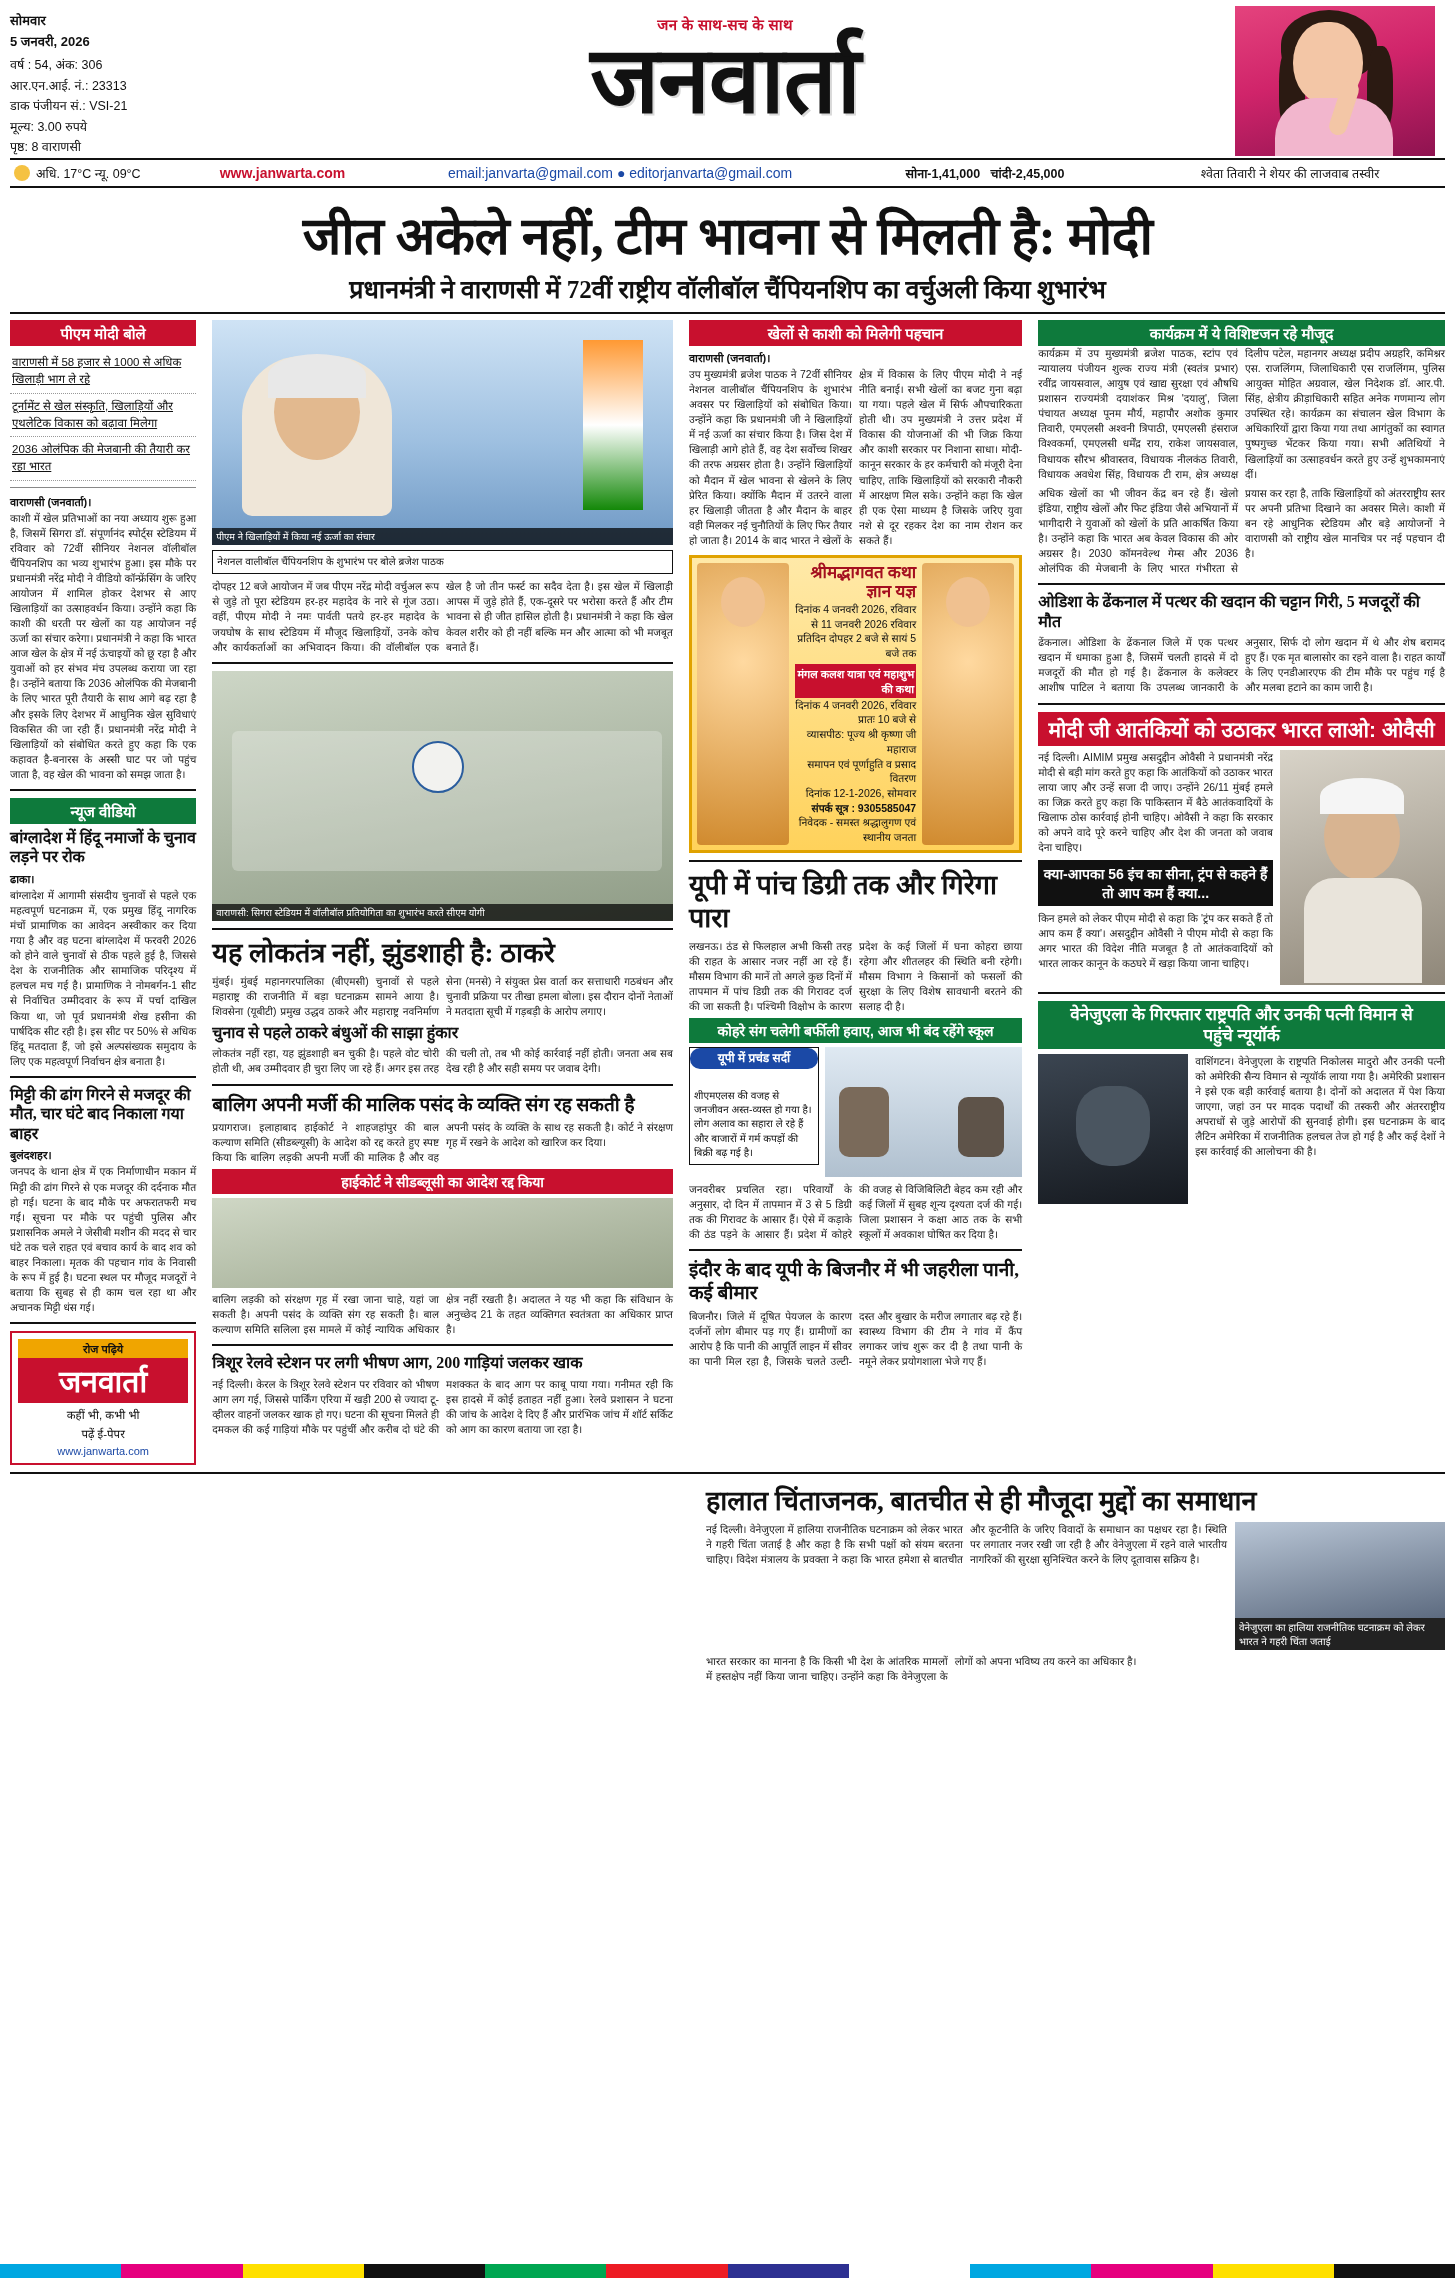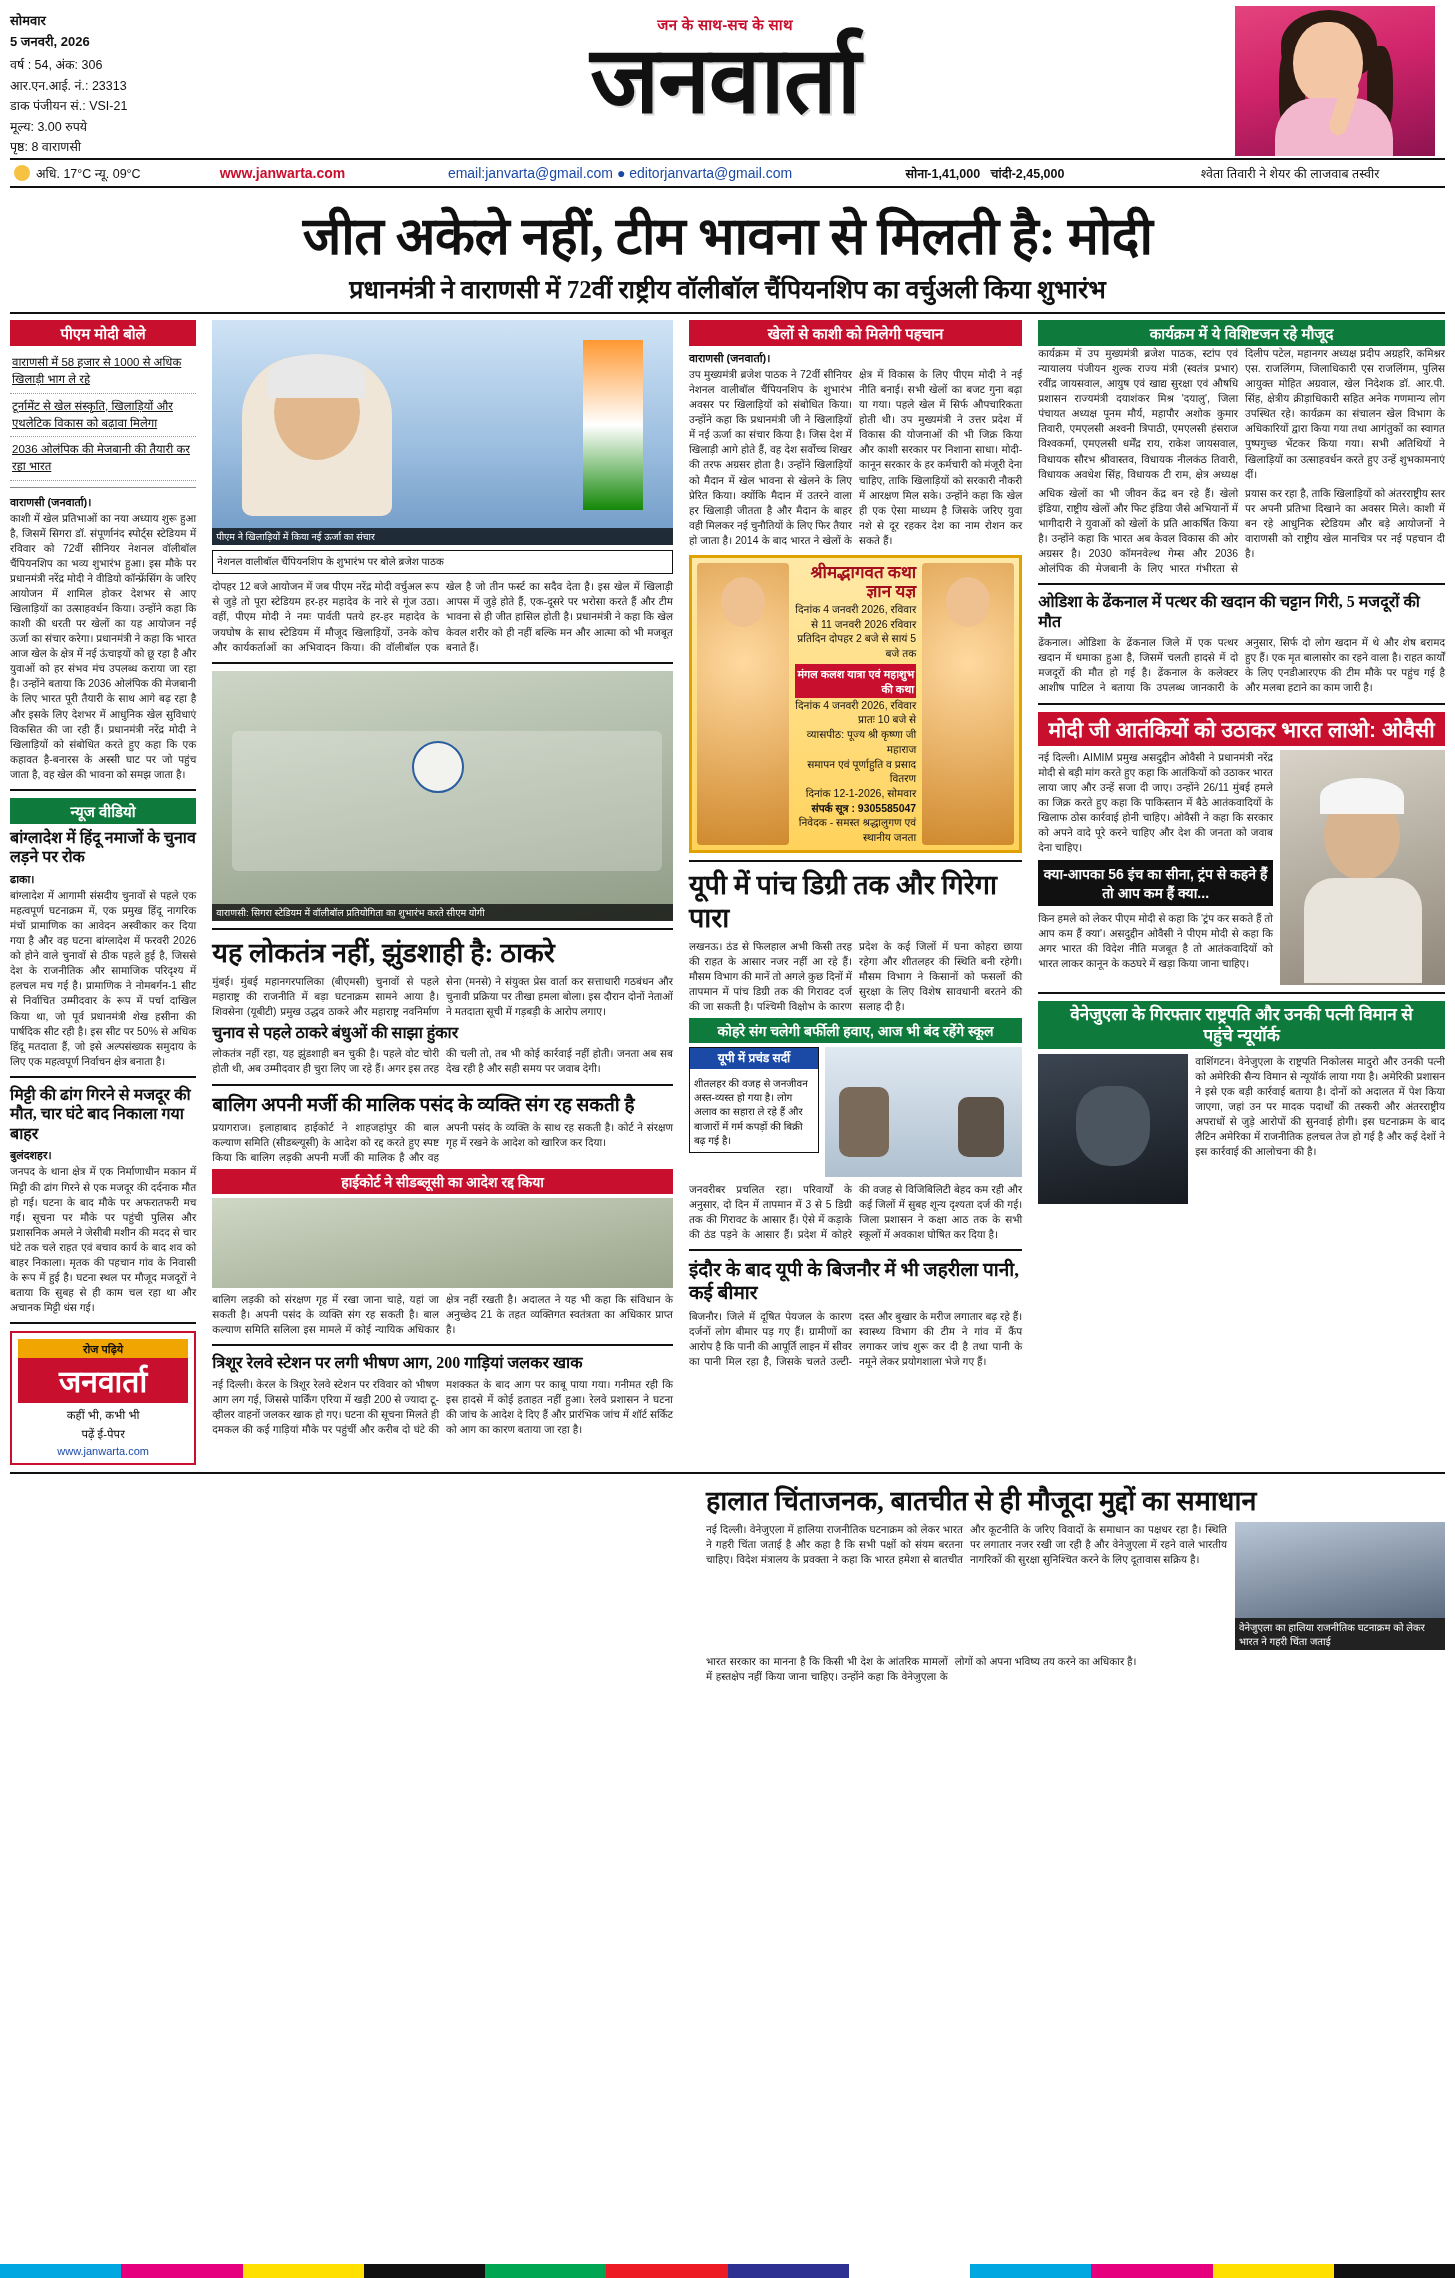--- a/index.html
+++ b/index.html
@@ -119,21 +119,21 @@
   .adw-ttl { font-family:"Liberation Serif", serif; font-weight:bold; font-size:17px; color:#a40f1f; line-height:1.15; }
   .adw-sub { font-size:10.5px; line-height:1.4; }
   .adw-strip { background:#c8102e; color:#fff; font-size:11px; font-weight:bold; padding:2px; margin-top:3px;}
 
   .logo-ad { border:2px solid #c8102e; padding:6px; text-align:center; background:#fff; }
   .logo-ad .lg { font-family:"Liberation Serif", serif; font-weight:bold; font-size:30px; background:#c8102e; color:#fff; padding:2px 0;}
   .logo-ad .tl { font-size:11.5px; margin-top:4px; }
   .logo-ad .web { font-size:11px; color:#1b49a6; margin-top:4px; }
 
   .kicker-box { border:1px solid #111; padding:4px; font-size:10.2px; line-height:1.4; }
-  .kicker-ttl { background:#1b49a6; color:#fff; font-weight:bold; font-size:12px; text-align:center; padding:2px; margin:-4px -4px 8px; }
+  .kicker-ttl { background:#1b49a6; color:#fff; font-weight:bold; font-size:12px; text-align:center; padding:2px; margin:-4px -4px 20px;border-radius:10px; }
   .quote-strip { background:#111; color:#fff; font-weight:bold; font-size:14px; text-align:center; padding:4px; margin:5px 0; }
 
   .footer-bars { position:absolute; left:0; bottom:0; width:100%; height:14px; display:flex; }
   .footer-bars i { flex:1; }
 </style>
 </head>
 <body>
 
 <div class="page">
 
@@ -274,21 +274,21 @@
       </div>
 
       <div class="rule"></div>
       <div class="hl hl-lg">यूपी में पांच डिग्री तक और गिरेगा पारा</div>
       <div class="body-txt b2">लखनऊ। ठंड से फिलहाल अभी किसी तरह की राहत के आसार नजर नहीं आ रहे हैं। मौसम विभाग की मानें तो अगले कुछ दिनों में तापमान में पांच डिग्री तक की गिरावट दर्ज की जा सकती है। पश्चिमी विक्षोभ के कारण प्रदेश के कई जिलों में घना कोहरा छाया रहेगा और शीतलहर की स्थिति बनी रहेगी। मौसम विभाग ने किसानों को फसलों की सुरक्षा के लिए विशेष सावधानी बरतने की सलाह दी है।</div>
       <div class="ttl-green" style="font-size:14px;margin-top:4px">कोहरे संग चलेगी बर्फीली हवाए, आज भी बंद रहेंगे स्कूल</div>
       <div style="display:flex;gap:6px;margin-top:4px">
         <div style="width:130px">
           <div class="kicker-box">
             <div class="kicker-ttl">यूपी में प्रचंड सर्दी</div>
-            <div>शीतलहर की वजह से जनजीवन अस्त-व्यस्त हो गया है। लोग अलाव का सहारा ले रहे हैं और बाजारों में गर्म कपड़ों की बिक्री बढ़ गई है।</div>
+            <div>शीएमएलस की वजह से जनजीवन अस्त-व्यस्त हो गया है। लोग अलाव का सहारा ले रहे हैं और बाजारों में गर्म कपड़ों की बिक्री बढ़ गई है।</div>
           </div>
         </div>
         <div class="ph snow" style="flex:1;height:130px">
           <div style="position:absolute;left:14px;top:40px;width:50px;height:70px;background:#7a6a5a;border-radius:10px"></div>
           <div style="position:absolute;right:18px;top:50px;width:46px;height:60px;background:#5e5349;border-radius:10px"></div>
         </div>
       </div>
       <div class="body-txt b2" style="margin-top:5px">जनवरीबर प्रचलित रहा। परिवार्यों के अनुसार, दो दिन में तापमान में 3 से 5 डिग्री तक की गिरावट के आसार हैं। ऐसे में कड़ाके की ठंड पड़ने के आसार हैं। प्रदेश में कोहरे की वजह से विजिबिलिटी बेहद कम रही और कई जिलों में सुबह शून्य दृश्यता दर्ज की गई। जिला प्रशासन ने कक्षा आठ तक के सभी स्कूलों में अवकाश घोषित कर दिया है।</div>
 
       <div class="rule"></div>

